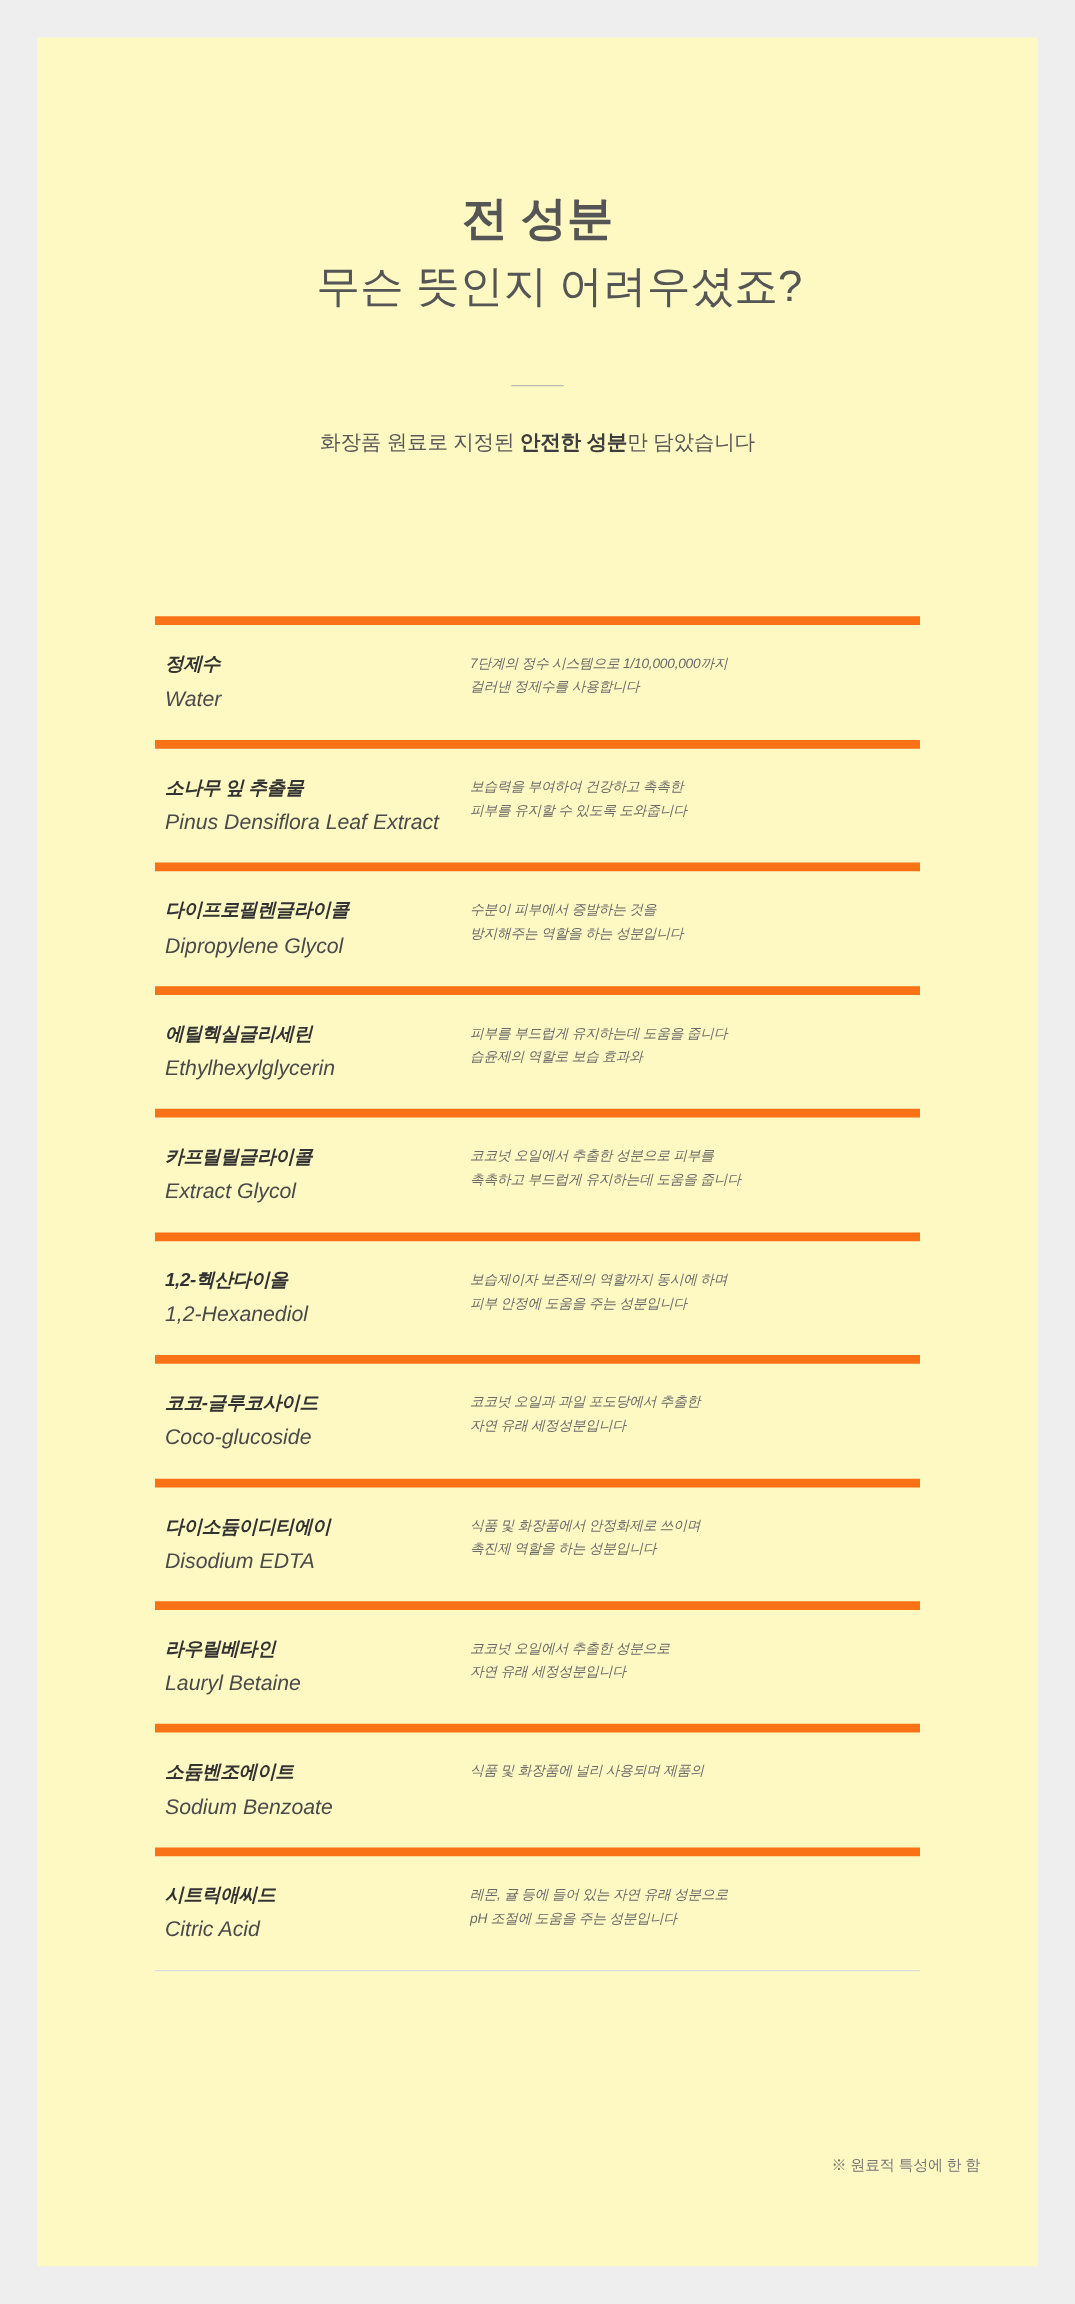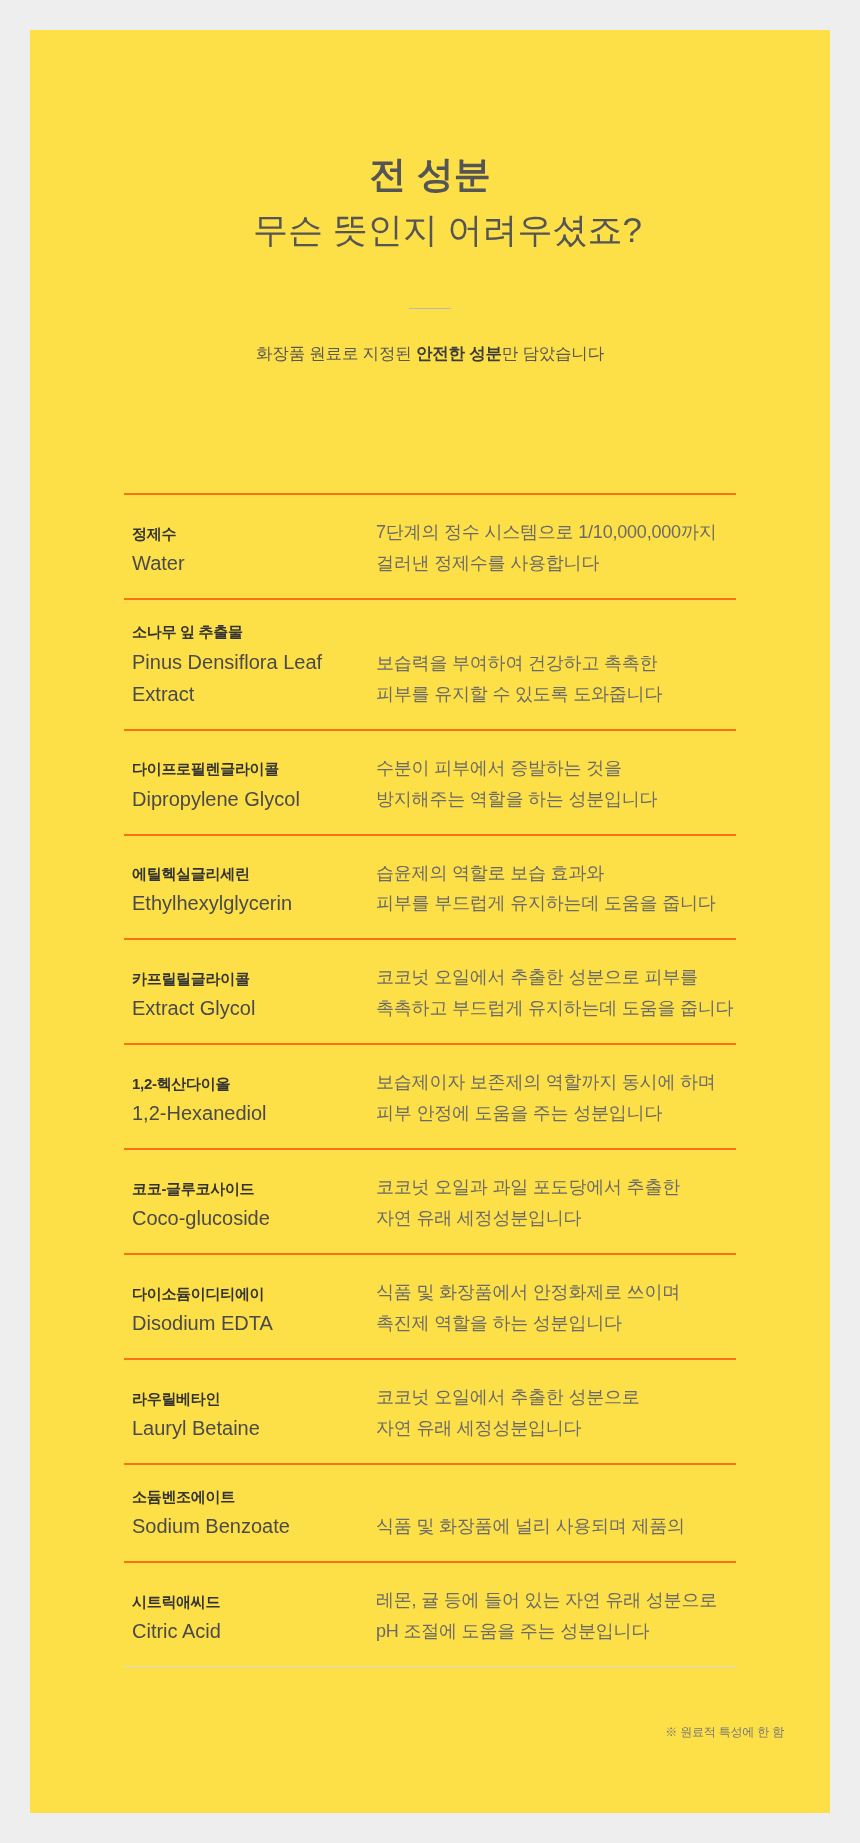--- a/index.html
+++ b/index.html
@@ -12,21 +12,21 @@
     background: #eeeeee;
     font-family: "Liberation Sans", sans-serif;
     -webkit-font-smoothing: antialiased;
   }
   .page {
     position: absolute;
     left: 30px;
     top: 30px;
     width: 800px;
     height: 1783px;
-    background: #fde047;
+    background: #fef9c3;
     box-sizing: border-box;
   }
   .header {
     padding-top: 120px;
     text-align: center;
   }
   .title-line-1 {
     font-size: 37px;
     font-weight: bold;
     color: #555555;
@@ -56,51 +56,52 @@
   .subtitle b {
     font-weight: bold;
     color: #3c3c3c;
   }
   .ingredients {
     margin: 128px auto 0 auto;
     width: 612px;
   }
   .ing-row {
     display: flex;
-    align-items: flex-end;
-    border-top: 2px solid #f97316;
+    align-items: flex-start;
+    border-top: 7px solid #f97316;
     padding: 20px 2px 19px 2px;
     box-sizing: border-box;
+    font-style: italic;
   }
   .ing-row:last-child {
     border-bottom: 1px solid #dcdcdc;
   }
   .ing-names {
     width: 250px;
     flex: 0 0 250px;
     padding-left: 6px;
     box-sizing: border-box;
   }
   .ing-ko {
     font-size: 15px;
     font-weight: bold;
     color: #333333;
     line-height: 1.55;
     letter-spacing: -0.3px;
   }
   .ing-en {
-    font-size: 20px;
+    font-size: 17px;
     font-weight: normal;
     color: #4a4a4a;
     line-height: 1.6;
     margin-top: 2px;
   }
   .ing-desc {
     flex: 1;
-    font-size: 18px;
+    font-size: 11px;
     color: #6a6a6a;
     line-height: 1.72;
     letter-spacing: -0.2px;
     padding-top: 2px;
   }
   .ing-desc div {
     white-space: nowrap;
   }
   .footnote {
     position: absolute;
@@ -157,22 +158,22 @@
         <div>방지해주는 역할을 하는 성분입니다</div>
       </div>
     </div>
 
     <div class="ing-row">
       <div class="ing-names">
         <div class="ing-ko">에틸헥실글리세린</div>
         <div class="ing-en">Ethylhexylglycerin</div>
       </div>
       <div class="ing-desc">
+        <div>피부를 부드럽게 유지하는데 도움을 줍니다</div>
         <div>습윤제의 역할로 보습 효과와</div>
-        <div>피부를 부드럽게 유지하는데 도움을 줍니다</div>
       </div>
     </div>
 
     <div class="ing-row">
       <div class="ing-names">
         <div class="ing-ko">카프릴릴글라이콜</div>
         <div class="ing-en">Extract Glycol</div>
       </div>
       <div class="ing-desc">
         <div>코코넛 오일에서 추출한 성분으로 피부를</div>

